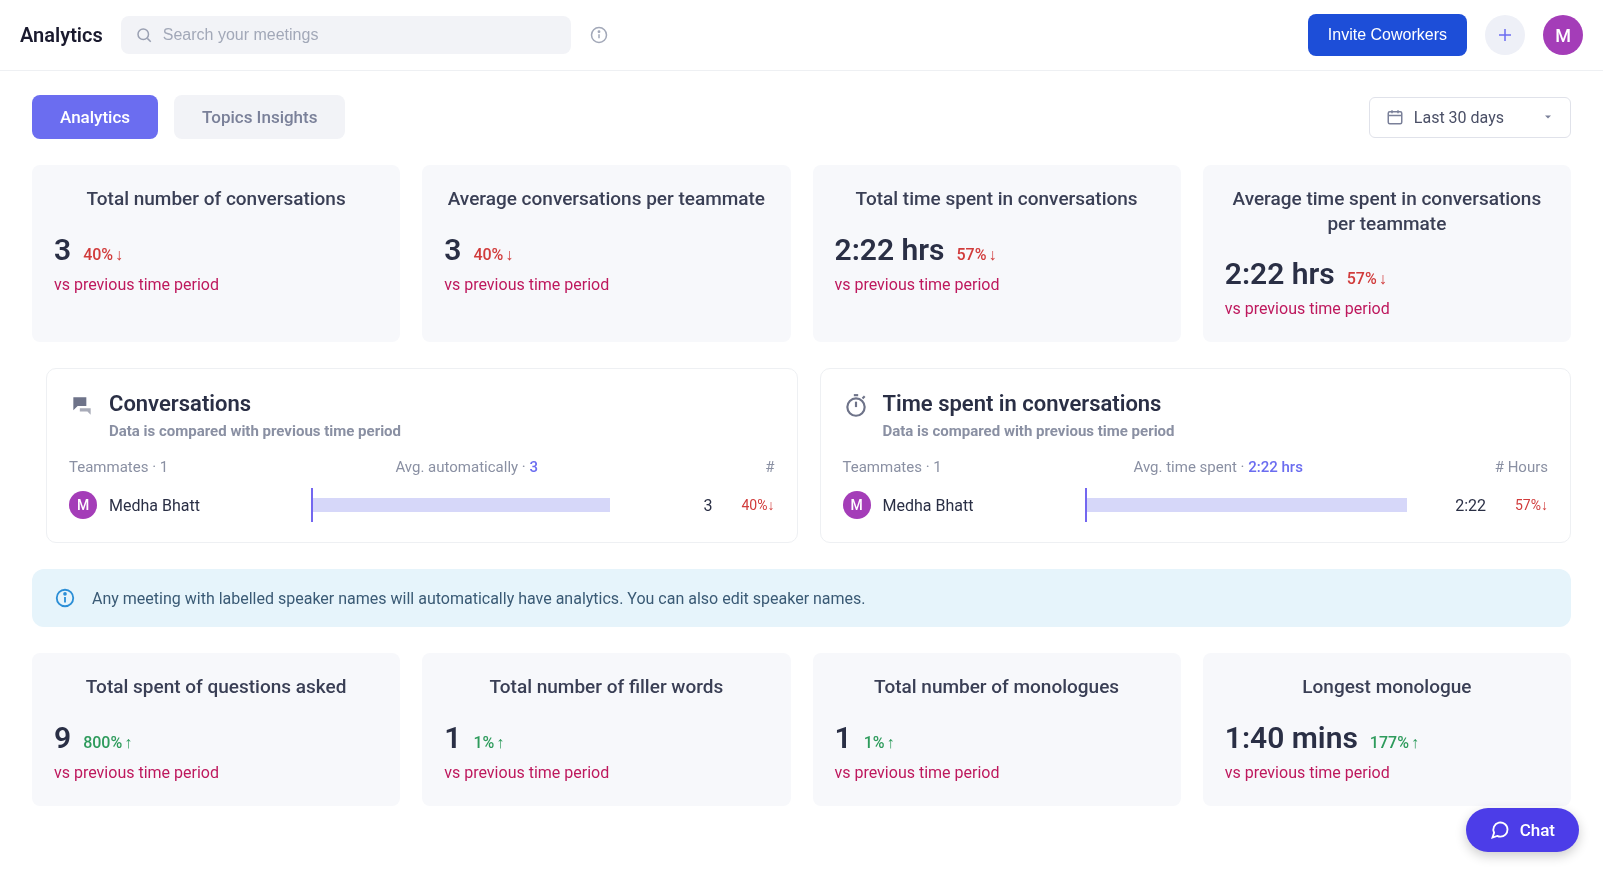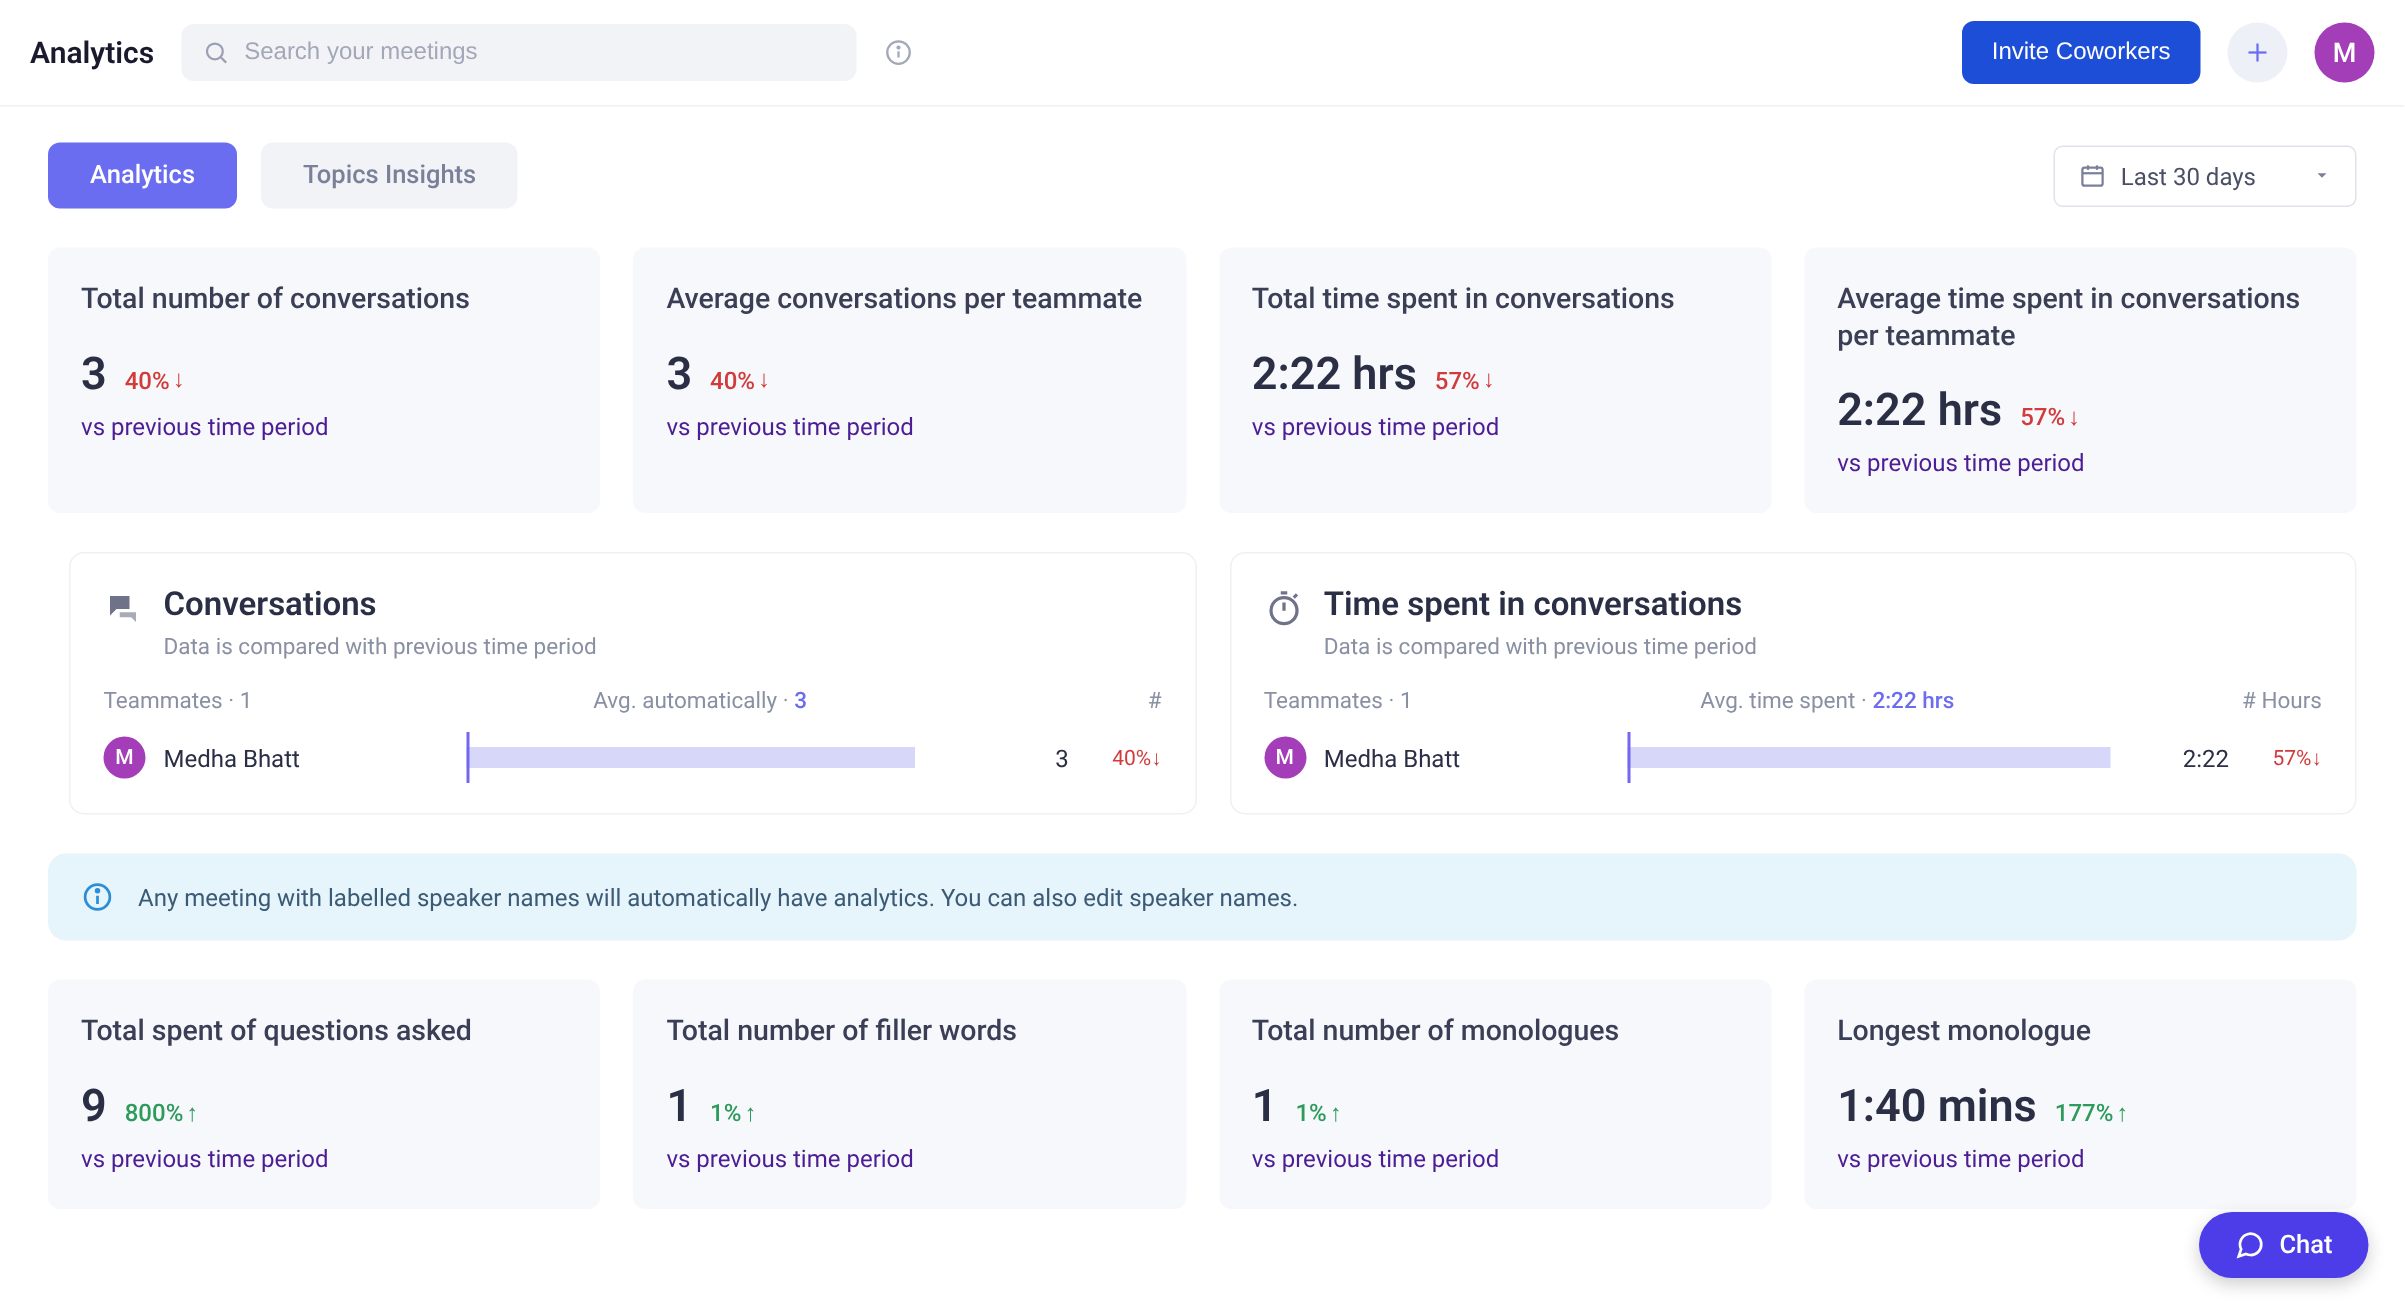--- a/index.html
+++ b/index.html
@@ -17,33 +17,33 @@
 .avatar-btn { width: 40px; height: 40px; border-radius: 50%; background: #a43db8; color: #fff; display: flex; align-items: center; justify-content: center; font-size: 18px; font-weight: 500; cursor: pointer; }
 .main { padding: 24px 32px; }
 .tabs-row { display: flex; align-items: center; gap: 16px; margin-bottom: 26px; }
 .tab { padding: 12px 28px; border-radius: 8px; font-size: 17px; font-weight: 500; cursor: pointer; }
 .tab.active { background: #6b6df0; color: #fff; }
 .tab.inactive { background: #f2f3f7; color: #7a8099; }
 .date-selector { margin-left: auto; display: flex; align-items: center; gap: 10px; border: 1px solid #e0e2ea; border-radius: 6px; padding: 10px 16px; cursor: pointer; color: #4a4f66; font-size: 16px; }
 .date-selector svg { color:#7a8099; }
 .kpi-grid { display: grid; grid-template-columns: repeat(4, 1fr); gap: 22px; margin-bottom: 26px; }
 .kpi-card { background: #f7f8fb; border-radius: 8px; padding: 22px 22px 24px; }
-.kpi-title { font-size: 19px; color: #3a3f55; font-weight: 500; margin-bottom: 20px; line-height: 1.3; }
+.kpi-title { font-size: 19px; color: #3a3f55; font-weight: 500; margin-bottom: 20px; line-height: 1.3; text-align: center; }
 .kpi-value-row { display: flex; align-items: baseline; gap: 12px; margin-bottom: 8px; }
 .kpi-value { font-size: 30px; font-weight: 600; color: #2a2f45; }
 .kpi-delta { font-size: 16px; font-weight: 500; display: inline-flex; align-items: center; gap: 2px; }
 .kpi-delta.down { color: #d13b3b; }
 .kpi-delta.up { color: #2e9b5c; }
-.kpi-sub { font-size: 16px; color: #4c1d95; }
+.kpi-sub { font-size: 16px; color: #be185d; }
 .panels-row { display: grid; grid-template-columns: 1fr 1fr; gap: 22px; margin-bottom: 26px; padding-left: 14px; }
 .panel { border: 1px solid #eef0f3; border-radius: 10px; padding: 22px; }
 .panel-header { display: flex; gap: 14px; margin-bottom: 18px; }
 .panel-icon { color: #6e7389; margin-top:2px; }
 .panel-title { font-size: 22px; font-weight: 600; color: #2a2f45; margin-bottom: 6px; }
-.panel-subtitle { font-size: 15px; color: #8a90a3; }
+.panel-subtitle { font-size: 15px; color: #8a90a3; font-weight: bold; }
 .panel-row-labels { display: flex; justify-content: space-between; font-size: 15px; color: #8a90a3; margin-bottom: 14px; }
 .panel-row-labels .mid { color: #8a90a3; }
 .panel-row-labels .mid .val { color: #6b6df0; font-weight: 500; }
 .panel-data-row { display: flex; align-items: center; gap: 12px; }
 .mini-avatar { width: 28px; height: 28px; border-radius: 50%; background: #a43db8; color: #fff; display: flex; align-items: center; justify-content: center; font-size: 14px; font-weight: 500; flex-shrink:0; }
 .teammate-name { font-size: 16px; color: #2a2f45; width: 190px; }
 .bar-wrap { flex: 1; position: relative; height: 30px; display:flex; align-items:center; }
 .bar-tick { position: absolute; left: 0; top: -2px; bottom: -2px; width: 2px; background: #7367f0; }
 .bar-fill { height: 14px; background: #d6d7f9; width: 88%; }
 .row-value { font-size: 16px; color: #2a2f45; width: 50px; text-align: right; }

